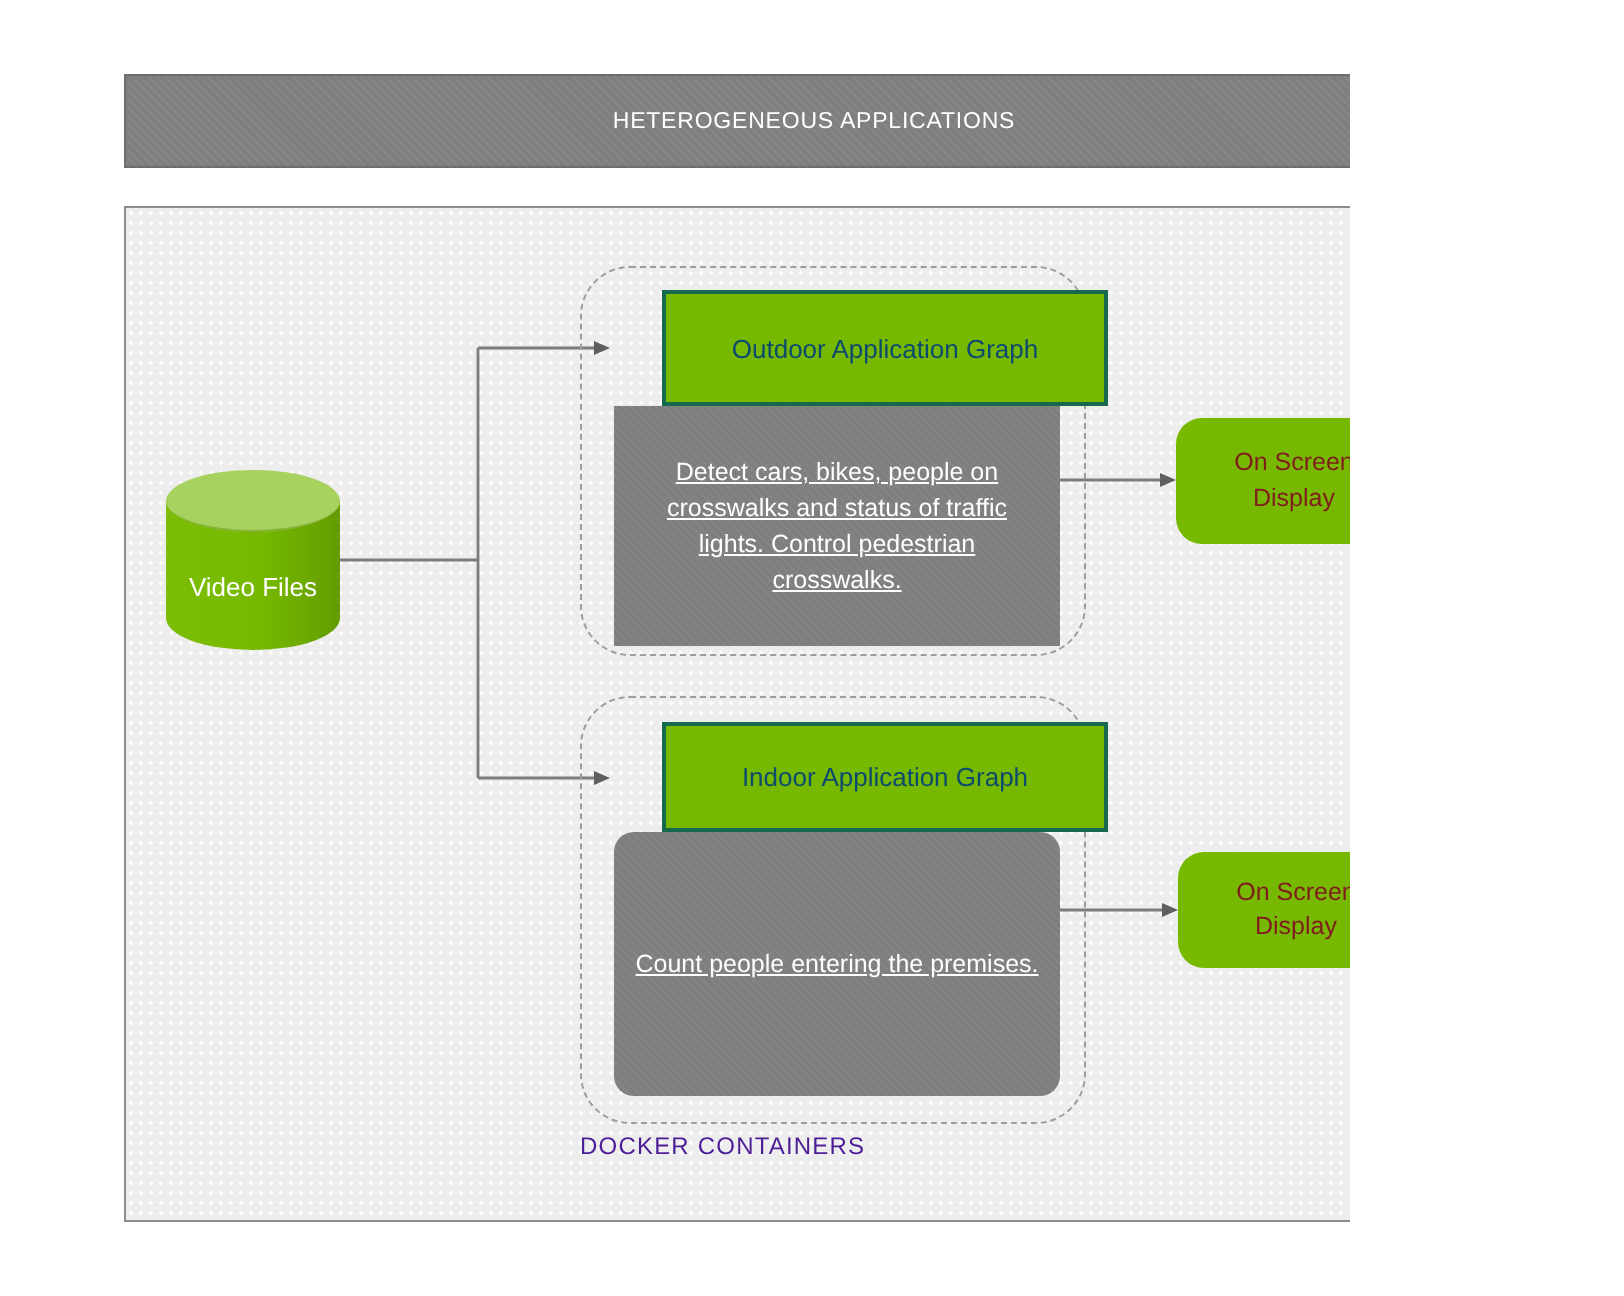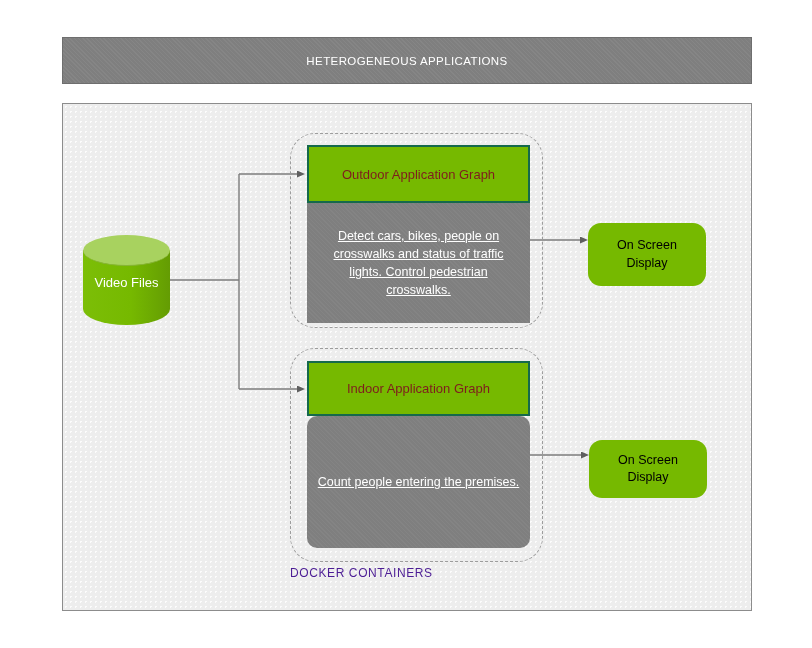--- a/index.html
+++ b/index.html
@@ -1,19 +1,19 @@
 <!DOCTYPE html>
 <html><head>
 <meta charset="utf-8">
 <style>
   * { margin: 0; padding: 0; box-sizing: border-box; }
   html, body { background: #ffffff; font-family: "Liberation Sans", sans-serif; }
   .canvas {
     position: relative;
-    width: 812px;
+    width: 675px;
     height: 648px;
     background: #ffffff;
     overflow: hidden;
   }
 
   
   .title-bar {
     position: absolute;
     left: 62px; top: 37px;
     width: 690px; height: 47px;
@@ -62,21 +62,21 @@
   .cyl-top {
     position: absolute;
     left: 0; top: 0;
     width: 87px; height: 31px;
     background: #a8d25f;
     border-radius: 50%;
     border-bottom: 1px solid #87b437;
   }
   .cyl-label {
     position: absolute;
-    left: 0; top: 25px;
+    left: 0; top: 36px;
     width: 87px; height: 44px;
     display: flex; align-items: center; justify-content: center;
     color: #ffffff; font-size: 13px;
   }
 
   
   .dashed-box {
     position: absolute;
     left: 290px;
     width: 253px;
@@ -92,21 +92,21 @@
     left: 307px;
     width: 223px;
   }
   .graph-card.upper { top: 145px; height: 178px; }
   .graph-card.lower { top: 361px; height: 187px; }
   .graph-header {
     width: 100%;
     background: #76b900;
     border: 2px solid #15694c;
     display: flex; align-items: center; justify-content: center;
-    color: #7f1d1d; font-size: 13px;
+    color: #0c4a6e; font-size: 13px; margin-left: 24px;
   }
   .graph-card.upper .graph-header { height: 58px; }
   .graph-card.lower .graph-header { height: 55px; }
   .graph-body {
     width: 100%;
     background-color: #7f7f7f;
     background-image: repeating-linear-gradient(45deg, rgba(255,255,255,0.04) 0 1px, transparent 1px 3px);
     display: flex; align-items: center; justify-content: center;
     text-align: center;
     color: #ffffff; font-size: 12.5px; line-height: 1.45;
@@ -117,21 +117,21 @@
   .graph-card.lower .graph-body { height: 132px; border-radius: 10px; }
 
   
   .osd {
     position: absolute;
     width: 118px;
     background: #76b900;
     border-radius: 13px;
     display: flex; align-items: center; justify-content: center;
     text-align: center;
-    color: #000000; font-size: 12.5px; line-height: 1.4; margin-top: 14px;
+    color: #7f1d1d; font-size: 12.5px; line-height: 1.4;
   }
   .osd .osd-text { width: 72px; }
   .osd.upper { left: 588px; top: 209px; height: 63px; }
   .osd.lower { left: 589px; top: 426px; height: 58px; }
 
   
   .docker-caption {
     position: absolute;
     left: 290px; top: 566px;
     width: 253px;

